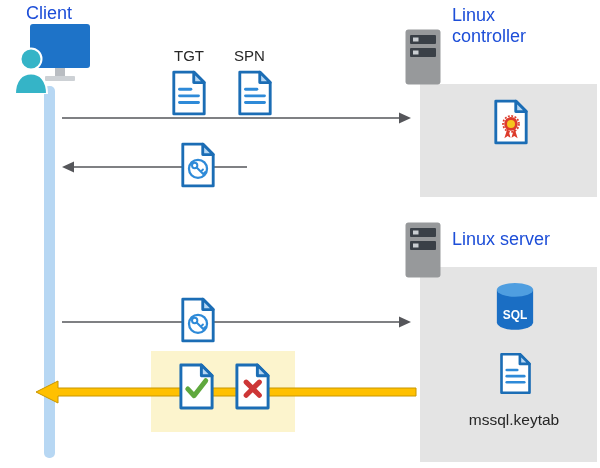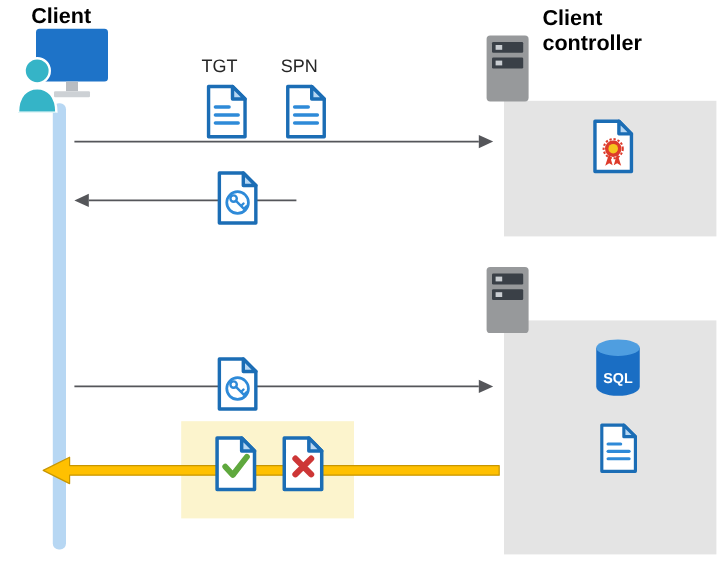--- a/index.html
+++ b/index.html
@@ -2,21 +2,21 @@
 <html style="--blue: #1b6db5; --doc_line: #2e8ad8; --light_blue: #b7d7f3; --monitor_blue: #1e73c8; --teal: #35b4c7; --box_gray: #e4e4e4; --arrow_gray: #55565a; --yellow_bg: #fcf4cd; --yellow_arrow: #ffc000; --green: #5fa83d; --red: #cd3636; --cert_red: #dd3b2b; --cert_yellow: #f6c51e; --sql_body: #1a6ec4; --sql_top: #4f9ee0; --server_gray: #97999b; --server_slot: #3a4047;"><head>
 <meta charset="utf-8">
 <style>
   * { box-sizing: border-box; }
   html, body { margin: 0; padding: 0; }
   body { font-family: "Liberation Sans", sans-serif; background: #fff; }
 
   .canvas { position: relative; width: 600px; height: 468px; background: #fff; overflow: hidden; }
   .abs { position: absolute; }
 
-  .title { font-size: 18px; font-weight: 700; color: #000000; line-height: 1.18; }
+  .title { font-size: 18px; font-weight: 400; color: #1d4ed8; line-height: 1.18; }
   .small-label { font-size: 15px; color: #262626; }
 
   .gray-box   { background: var(--box_gray, #e4e4e4); }
   .lifeline   { background: var(--light_blue, #b7d7f3); border-radius: 5px; }
   .yellow-box { background: var(--yellow_bg, #fcf4cd); }
 
   
   .arrow-line { stroke: var(--arrow_gray, #55565a); stroke-width: 1.6; fill: none; }
   .arrow-head { fill: var(--arrow_gray, #55565a); }
   .yellow-arrow { fill: var(--yellow_arrow, #ffc000); stroke: #c89600; stroke-width: 1; stroke-linejoin: round; }
@@ -165,20 +165,22 @@
     <use href="#doc-base"></use>
     <path class="check" d="M11 26.5 L17.5 33.5 L29.5 18"></path>
   </svg>
 
   <svg class="abs" style="left:233px;top:363px" width="39" height="47" viewBox="0 0 40 48">
     <use href="#doc-base"></use>
     <path class="xmark" d="M13.5 19.5 L27 33 M27 19.5 L13.5 33"></path>
   </svg>
 
   <div class="title abs" style="left:26px;top:3px">Client</div>
-  <div class="title abs" style="left:452px;top:5px;width:100px">Client controller</div>
+  <div class="title abs" style="left:452px;top:5px;width:100px">Linux controller</div>
+  <div class="title abs" style="left:452px;top:229px;white-space:nowrap">Linux server</div>
 
-  <div class="small-label abs" style="left:168px;top:47px;width:42px;">TGT</div>
+  <div class="small-label abs" style="left:168px;top:47px;width:42px;text-align:center">TGT</div>
   <div class="small-label abs" style="left:234px;top:47px;width:42px;">SPN</div>
 
+  <div class="small-label abs" style="left:430px;top:411px;width:168px;text-align:center;font-size:15.5px">mssql.keytab</div>
 
 
 </div>
 
 </body></html>

